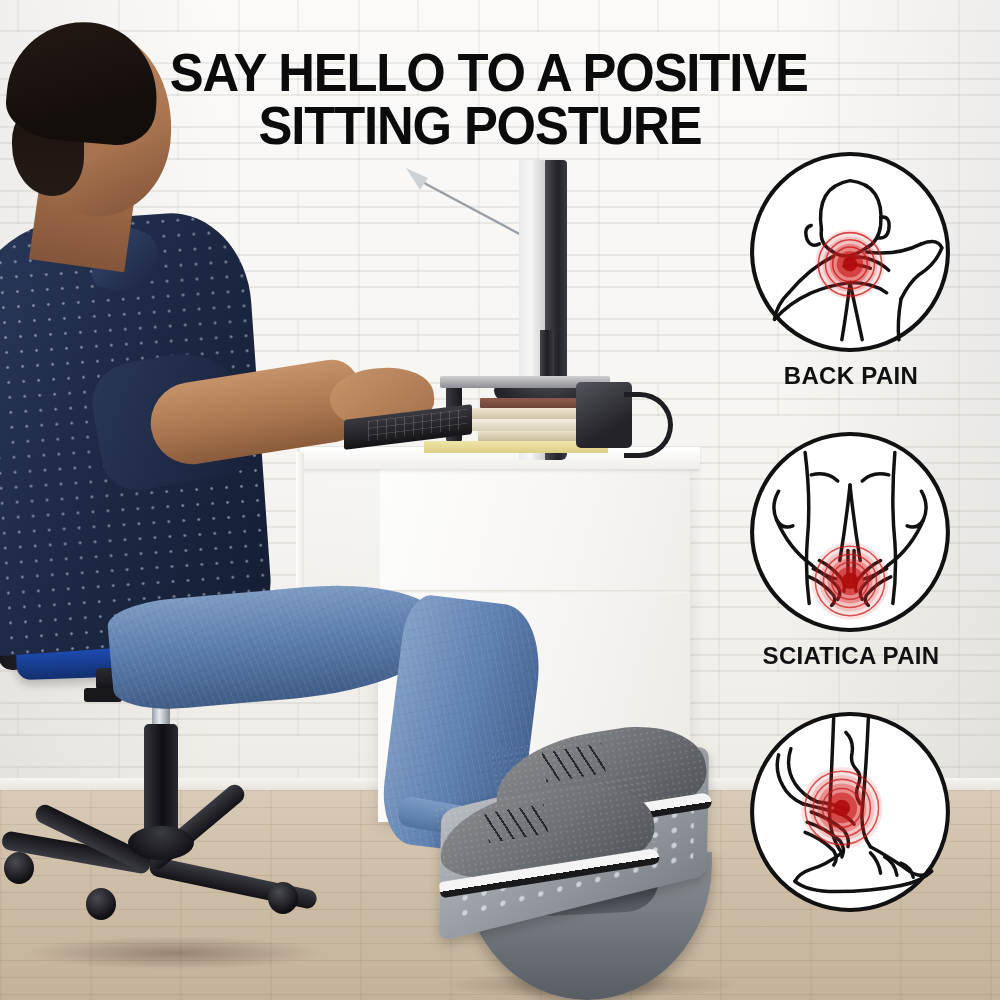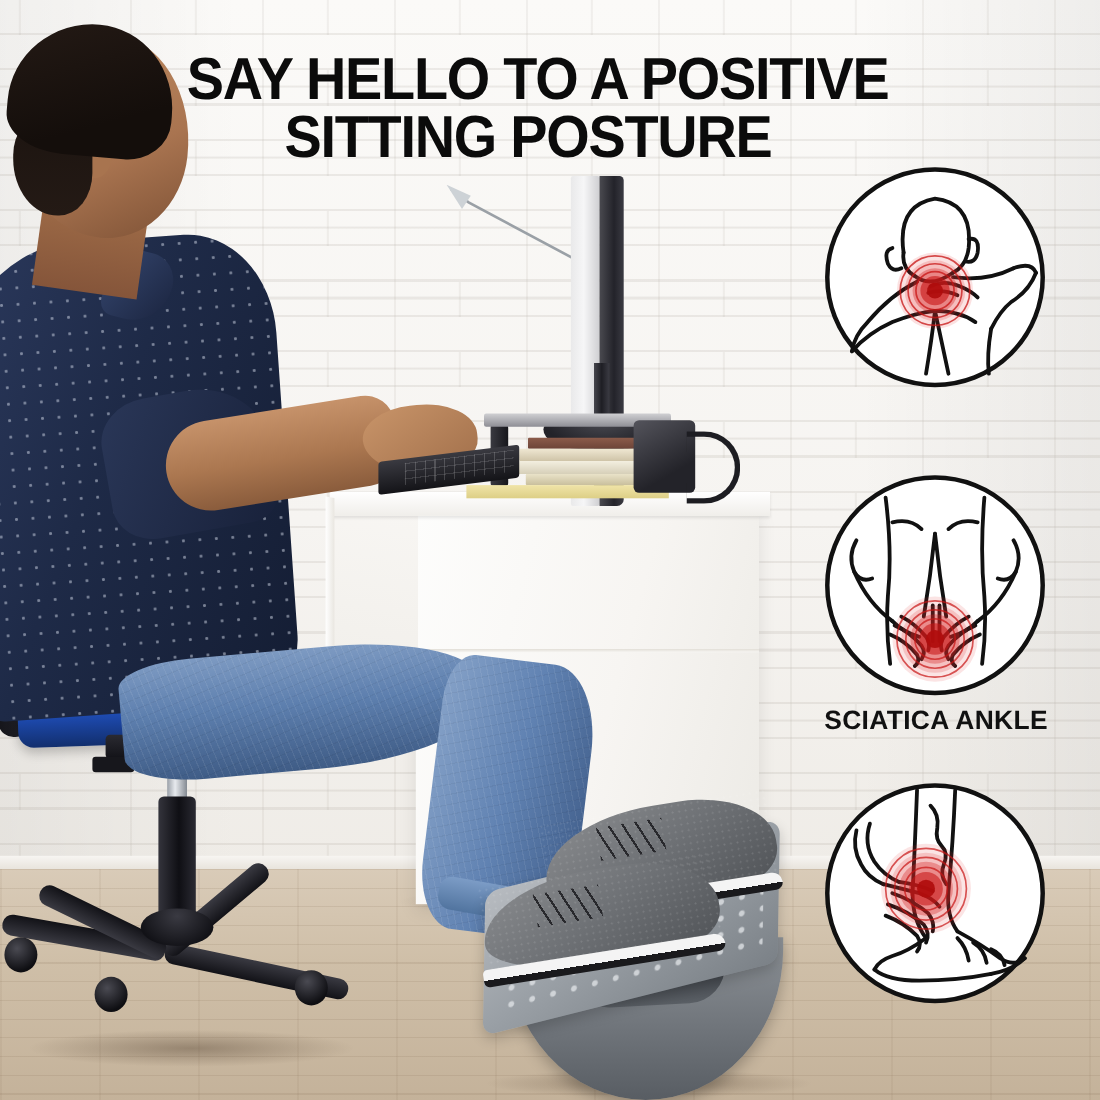--- a/index.html
+++ b/index.html
@@ -505,20 +505,21 @@
           <circle cx="100" cy="112" r="20" fill="#d41f1f" opacity=".35"></circle>
           <circle cx="100" cy="112" r="13" fill="#c81414" opacity=".60"></circle>
           <circle cx="100" cy="112" r="7" fill="#b00d0d" opacity=".92"></circle>
           <g fill="none" stroke="#c81414" stroke-width="1.5" opacity=".75">
             <circle cx="100" cy="112" r="17"></circle>
               <circle cx="100" cy="112" r="24"></circle>
               <circle cx="100" cy="112" r="31"></circle>
           </g>
         </g>
       </svg>
+      <div class="pain-label">BACK PAIN</div>
     </div>
 
     <div class="pain-item">
       <svg class="pain-circle" viewBox="0 0 200 200">
         <circle cx="100" cy="100" r="96" fill="#ffffff" stroke="#111" stroke-width="4"></circle>
         <g fill="none" stroke="#111" stroke-width="3.4" stroke-linecap="round" stroke-linejoin="round">
           <path d="M56 22 Q62 70 58 110 Q56 140 60 170"></path>
           <path d="M144 22 Q140 70 144 110 Q146 140 142 170"></path>
           <path d="M62 44 Q78 40 88 50"></path>
           <path d="M138 44 Q122 40 112 50"></path>
@@ -545,21 +546,21 @@
           <circle cx="100" cy="148" r="22" fill="#d41f1f" opacity=".33"></circle>
           <circle cx="100" cy="148" r="14" fill="#c81414" opacity=".58"></circle>
           <circle cx="100" cy="148" r="8" fill="#b00d0d" opacity=".92"></circle>
           <g fill="none" stroke="#c81414" stroke-width="1.5" opacity=".7">
             <circle cx="100" cy="148" r="18"></circle>
               <circle cx="100" cy="148" r="26"></circle>
               <circle cx="100" cy="148" r="34"></circle>
           </g>
         </g>
       </svg>
-      <div class="pain-label">SCIATICA ANKLE</div>
+      <div class="pain-label">SCIATICA PAIN</div>
     </div>
 
     <div class="pain-item">
       <svg class="pain-circle" viewBox="0 0 200 200">
         <circle cx="100" cy="100" r="96" fill="#ffffff" stroke="#111" stroke-width="4"></circle>
         <g fill="none" stroke="#111" stroke-width="3.4" stroke-linecap="round" stroke-linejoin="round">
           <path d="M84 8 Q82 60 80 100 Q80 124 92 140"></path>
           <path d="M118 8 Q116 56 112 98 Q110 120 120 134"></path>
           <path d="M92 140 Q76 152 62 156 Q50 160 46 168"></path>
           <path d="M46 168 Q58 178 86 178 Q120 178 150 172"></path>

